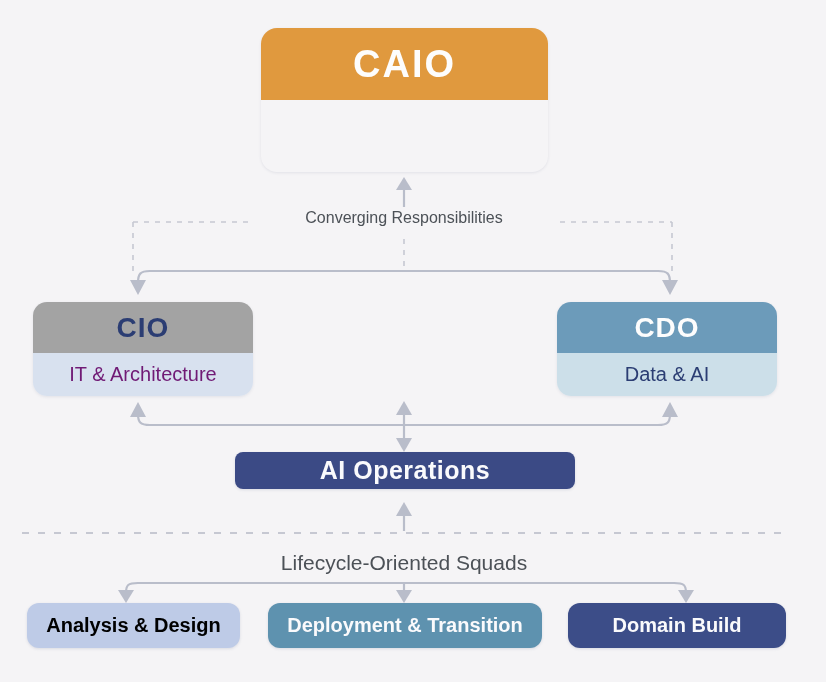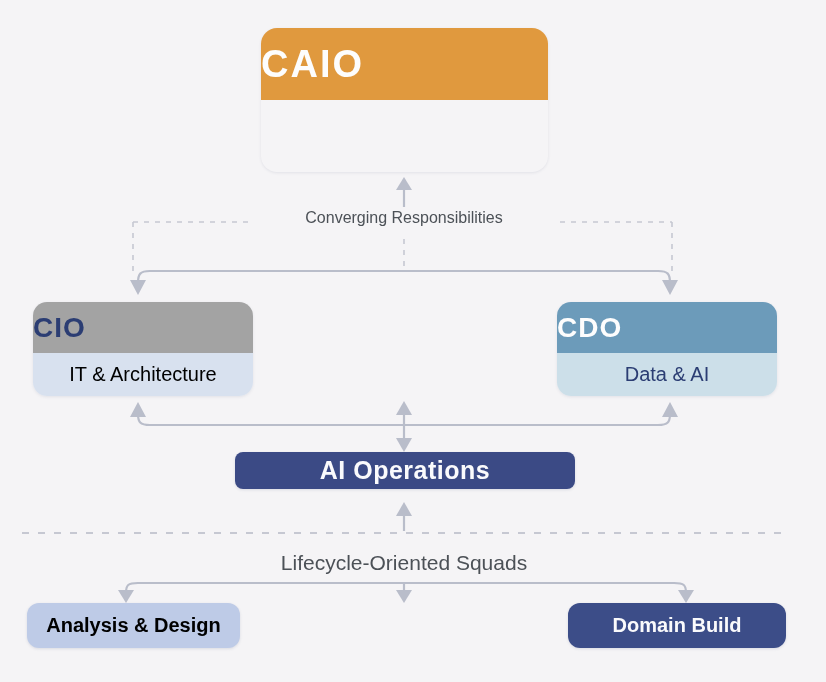--- a/index.html
+++ b/index.html
@@ -5,21 +5,21 @@
   * { box-sizing: border-box; margin: 0; padding: 0; }
   html, body { width: 826px; height: 682px; }
   body { font-family: "Liberation Sans", sans-serif; background: #F5F4F6; }
 
   .canvas { position: relative; width: 826px; height: 682px; background: #F5F4F6; overflow: hidden; }
 
   .connector-layer { position: absolute; left: 0; top: 0; width: 826px; height: 682px; }
 
   .node { position: absolute; display: flex; flex-direction: column; overflow: hidden;
           box-shadow: 0 1px 3px rgba(60,70,110,0.10); }
-  .node .hdr { display: flex; align-items: center; justify-content: flex-start; }
+  .node .hdr { display: flex; align-items: center; justify-content: center; }
   .node .bdy { flex: 1; display: flex; align-items: center; justify-content: center; text-align: center; }
 
   .caio { left: 261px; top: 28px; width: 287px; height: 144px; border-radius: 16px; }
   .caio .hdr { height: 72px; }
   .caio .hdr span { font-size: 38px; font-weight: bold; letter-spacing: 2px; }
   .caio .bdy span { font-size: 22px; line-height: 1.32; max-width: 250px; }
 
   .mid { top: 302px; width: 220px; height: 94px; border-radius: 14px; }
   .cio { left: 33px; }
   .cdo { left: 557px; }
@@ -93,21 +93,21 @@
     </div>
   </div>
 
   <div class="diagram-label converging" style="color: rgb(76, 81, 87);">Converging Responsibilities</div>
 
   <div class="node mid cio">
     <div class="hdr" style="background-color: #a3a3a3;">
       <span style="color: rgb(43, 61, 115);">CIO</span>
     </div>
     <div class="bdy" style="background-color: rgb(216, 225, 239);">
-      <span style="color: #000000;">IT &amp; Architecture</span>
+      <span style="color: #701a75;">IT &amp; Architecture</span>
     </div>
   </div>
 
   <div class="node mid cdo">
     <div class="hdr" style="background-color: rgb(108, 155, 186);">
       <span style="color: rgb(253, 253, 253);">CDO</span>
     </div>
     <div class="bdy" style="background-color: rgb(204, 223, 233);">
       <span style="color: rgb(43, 61, 115);">Data &amp; AI</span>
     </div>
@@ -115,17 +115,20 @@
 
   <div class="pill aiops" style="background-color: rgb(59, 74, 133);">
     <span style="color: rgb(250, 250, 252);">AI Operations</span>
   </div>
 
   <div class="diagram-label lifecycle" style="color: rgb(76, 81, 87);">Lifecycle-Oriented Squads</div>
 
   <div class="pill squad squad-0" style="background-color: rgb(190, 203, 231);">
     <span style="color: #000000;">Analysis &amp; Design</span>
   </div>
+  <div class="pill squad squad-1" style="background-color: rgb(94, 146, 175);">
+    <span style="color: rgb(250, 250, 252);">Deployment &amp; Transition</span>
+  </div>
   <div class="pill squad squad-2" style="background-color: rgb(60, 77, 136);">
     <span style="color: rgb(250, 250, 252);">Domain Build</span>
   </div>
 
 </div>
 
 </body></html>

